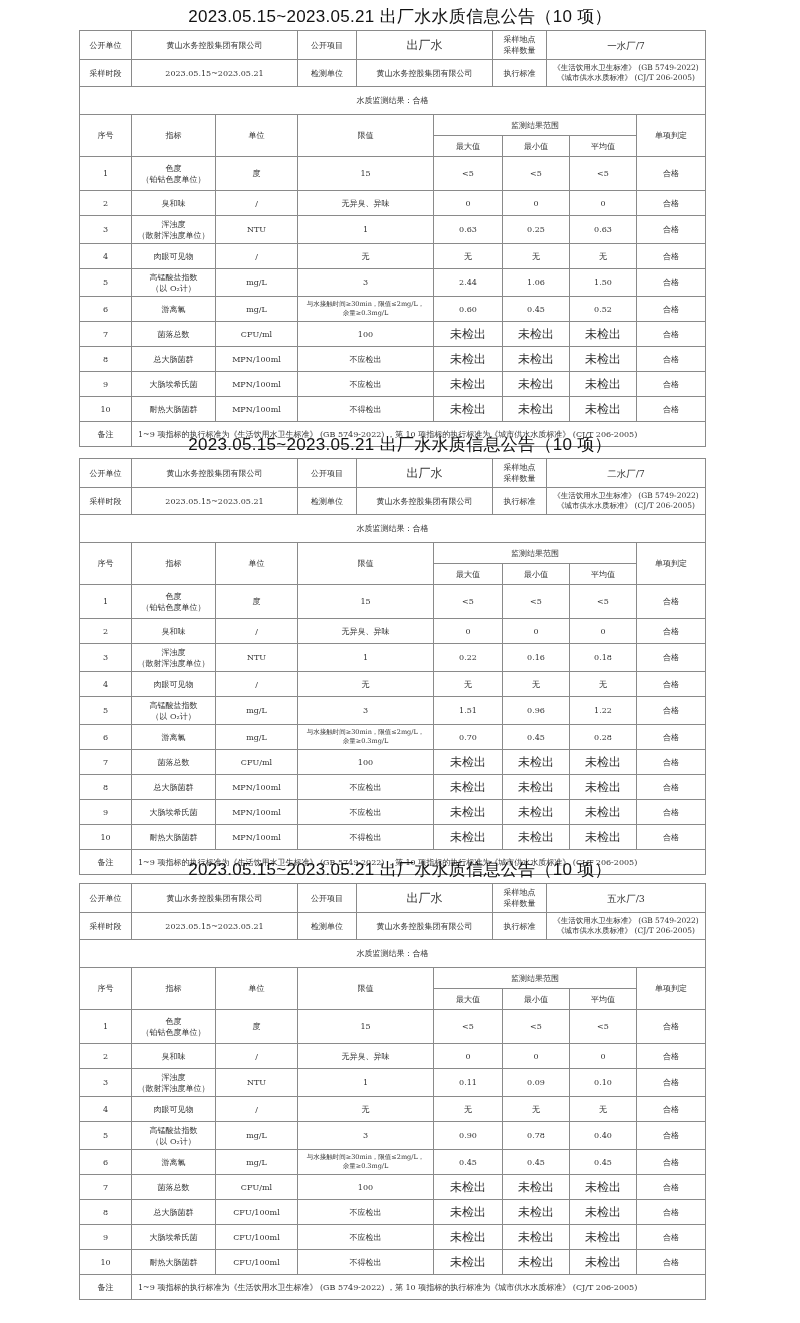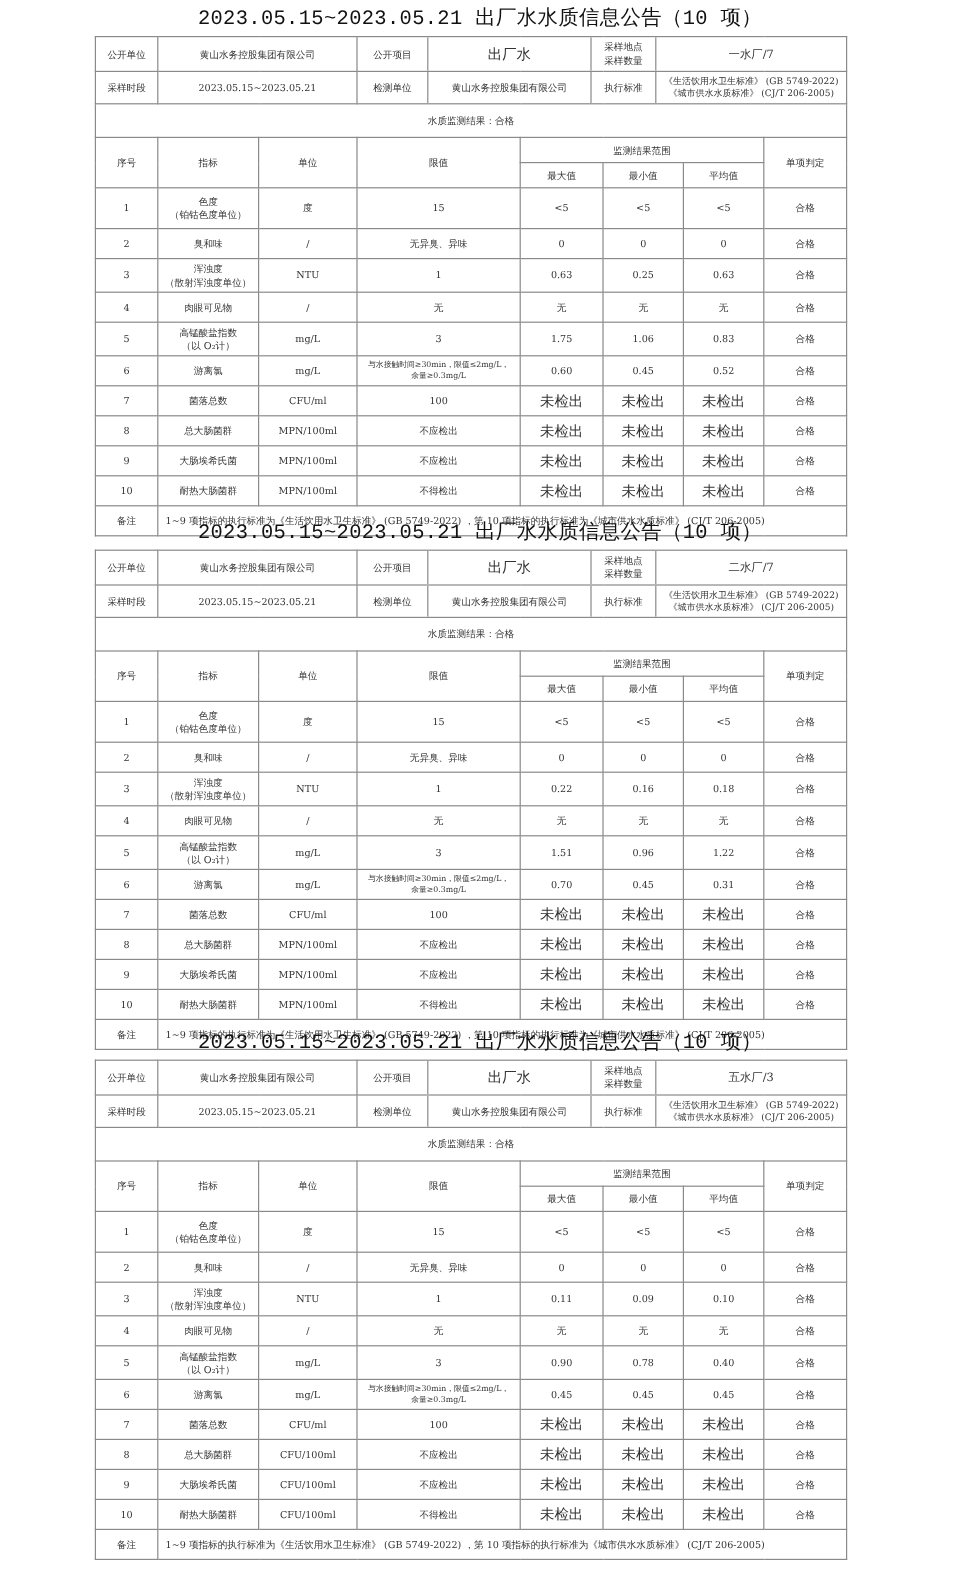--- a/index.html
+++ b/index.html
@@ -1,18 +1,18 @@
 <!DOCTYPE html>
 <html><head>
 <meta charset="utf-8">
 <style>
   html, body { margin:0; padding:0; background:#ffffff; }
   body { width:800px; height:1323px; position:relative; font-family:"DejaVu Serif","Liberation Serif",serif; color:#333; overflow:hidden; }
   .report { position:absolute; left:79px; width:626px; }
-  .title { position:absolute; left:0; width:800px; text-align:center; font-family:Liberation Mono, monospace; font-size:17px; color:#111; letter-spacing:0.3px; line-height:20px; }
+  .title { position:absolute; left:0; width:800px; text-align:center; font-family:Liberation Sans, sans-serif; font-size:17px; color:#111; letter-spacing:0.3px; line-height:20px; }
   table { border-collapse:collapse; table-layout:fixed; width:626px; }
   td { border:1px solid #8a8a8a; text-align:center; vertical-align:middle; font-size:8px; line-height:11px; padding:0 2px; color:#333; overflow:hidden; }
   .big { font-size:12px; }
   .small { font-size:6.5px; line-height:9px; }
   .res { font-size:12px; }
   .note { text-align:left; padding-left:6px; font-size:8px; white-space:nowrap; }
 </style>
 </head>
 <body>
 
@@ -124,23 +124,23 @@
       <td>合格</td>
     </tr>
           <tr style="height:28px">
       <td>5</td>
       <td>
               <div>高锰酸盐指数</div>
               <div>（以 O₂计）</div>
             </td>
       <td>mg/L</td>
       <td>3</td>
-      <td>1.75</td>
+      <td>2.44</td>
       <td>1.06</td>
-      <td>0.83</td>
+      <td>1.50</td>
       <td>合格</td>
     </tr>
           <tr style="height:25px">
       <td>6</td>
       <td>游离氯</td>
       <td>mg/L</td>
       <td class="small">
               <div>与水接触时间≥30min，限值≤2mg/L，</div>
               <div>余量≥0.3mg/L</div>
             </td>
@@ -318,21 +318,21 @@
           <tr style="height:25px">
       <td>6</td>
       <td>游离氯</td>
       <td>mg/L</td>
       <td class="small">
               <div>与水接触时间≥30min，限值≤2mg/L，</div>
               <div>余量≥0.3mg/L</div>
             </td>
       <td>0.70</td>
       <td>0.45</td>
-      <td>0.31</td>
+      <td>0.28</td>
       <td>合格</td>
     </tr>
           <tr style="height:25px">
       <td>7</td>
       <td>菌落总数</td>
       <td>CFU/ml</td>
       <td>100</td>
       <td class="res">未检出</td>
       <td class="res">未检出</td>
       <td class="res">未检出</td>

